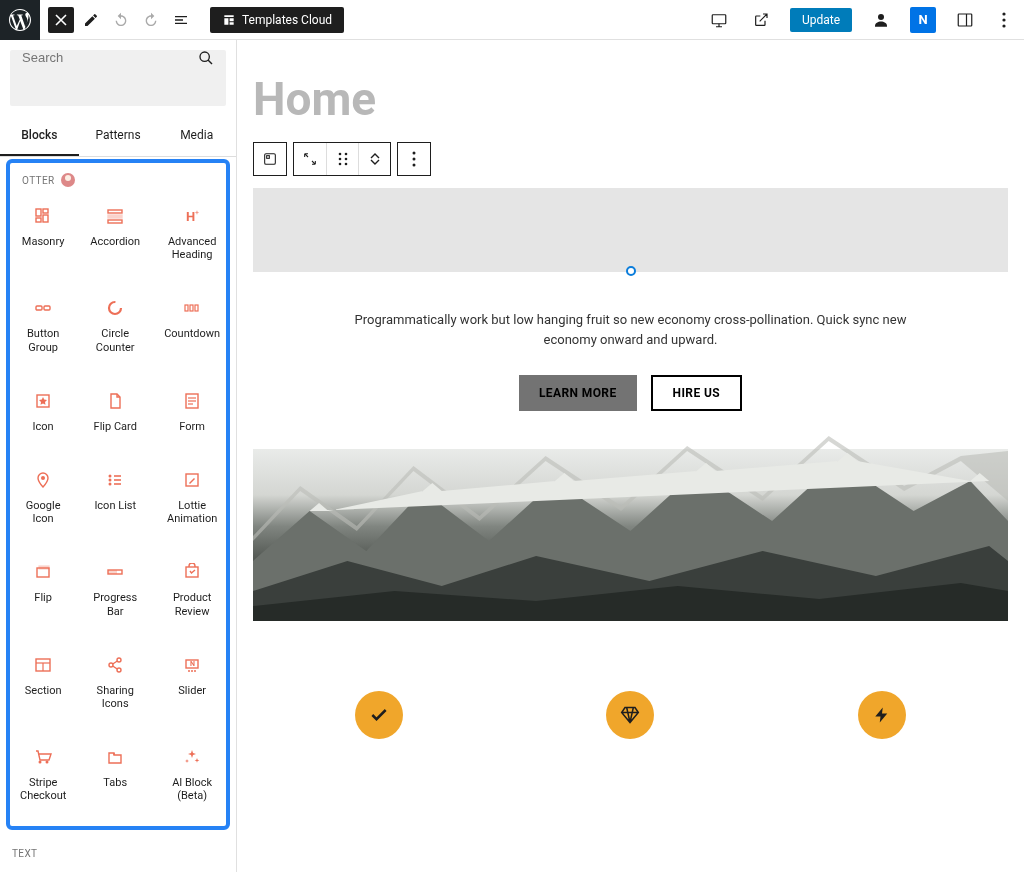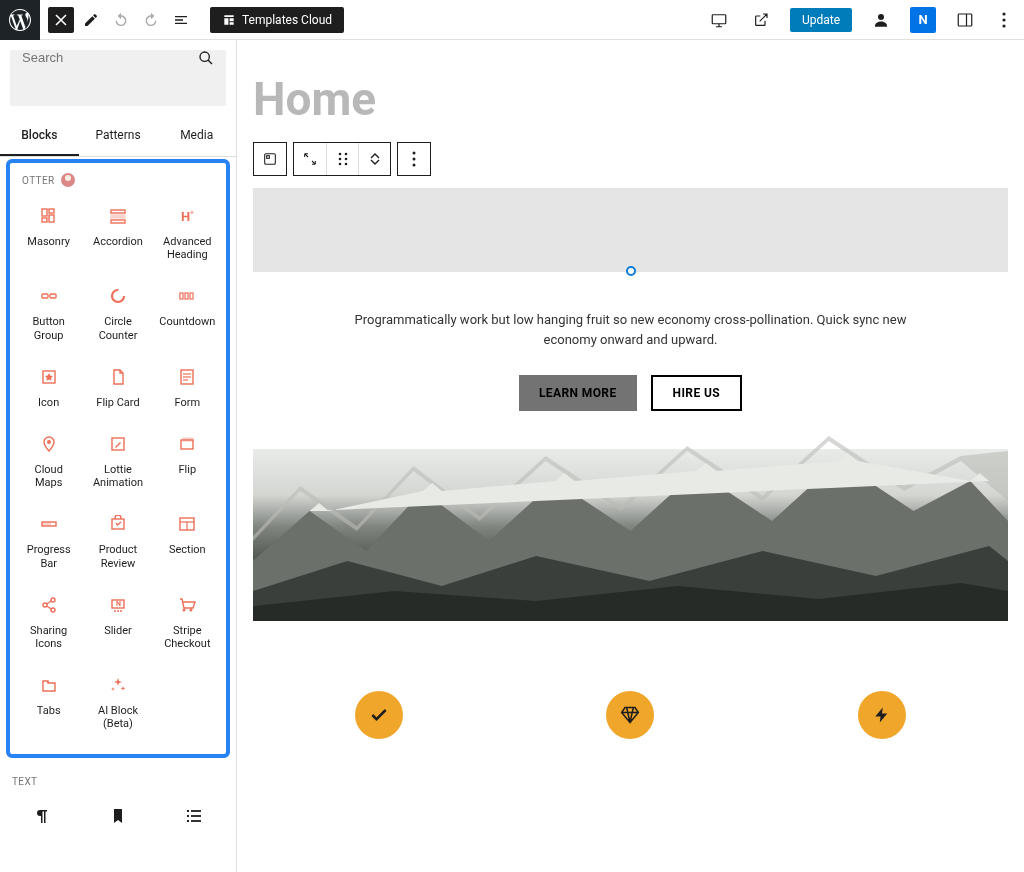--- a/index.html
+++ b/index.html
@@ -31,21 +31,21 @@
   .search-box .sicon { width: 16px; height: 16px; }
   .tabs { display: flex; border-bottom: 1px solid #ddd; }
   .tab { flex: 1; text-align: center; padding: 12px 0; font-size: 12px; cursor: pointer; color: #1e1e1e; }
   .tab.active { border-bottom: 2px solid #1e1e1e; font-weight: 500; }
   
   .panel-scroll { overflow-y: auto; flex: 1; }
   .cat-title { font-size: 10px; color: #757575; padding: 12px 12px 8px; text-transform: uppercase; letter-spacing: 0.4px; display: flex; align-items: center; gap: 6px; }
   .avatar { width: 14px; height: 14px; background: #d88; border-radius: 50%; display: inline-block; position: relative; }
   .avatar::before { content: ""; position: absolute; top: 2px; left: 4px; width: 6px; height: 6px; background: #fceee4; border-radius: 50%; }
   
-  .block-grid { display: grid; grid-template-columns: repeat(3, 1fr); gap: 4px; padding: 0 6px 10px; }
+  .block-grid { display: grid; grid-template-columns: repeat(3, 1fr); gap: 16px; padding: 0 6px 10px; }
   .block-item { display: flex; flex-direction: column; align-items: center; padding: 10px 4px; cursor: pointer; text-align: center; }
   .block-item .bicon { width: 22px; height: 22px; margin-bottom: 8px; color: #ed6f57; display: flex; align-items: center; justify-content: center; }
   .block-item .blabel { font-size: 11px; line-height: 1.2; color: #1e1e1e; }
   .block-item.text-block .bicon { color: #1e1e1e; }
   
   .highlight { border: 4px solid #2682f5; border-radius: 6px; margin: 2px 6px 6px; padding-bottom: 4px; }
   .highlight .cat-title { padding-top: 10px; }
   
   
   .canvas { flex: 1; overflow: auto; background: #fff; position: relative; }
@@ -246,21 +246,29 @@
                 </svg>
               </div>
               <div class="blabel">Form</div>
             </div>
             <div class="block-item">
               <div class="bicon">
                 <svg width="18" height="18" viewBox="0 0 18 18">
                   <use href="#i-pin"></use>
                 </svg>
               </div>
-              <div class="blabel">Cloud Maps</div>
+              <div class="blabel">Google Icon</div>
+            </div>
+            <div class="block-item">
+              <div class="bicon">
+                <svg width="18" height="18" viewBox="0 0 18 18">
+                  <use href="#i-list"></use>
+                </svg>
+              </div>
+              <div class="blabel">Icon List</div>
             </div>
             <div class="block-item">
               <div class="bicon">
                 <svg width="18" height="18" viewBox="0 0 18 18">
                   <use href="#i-pen"></use>
                 </svg>
               </div>
               <div class="blabel">Lottie Animation</div>
             </div>
             <div class="block-item">

